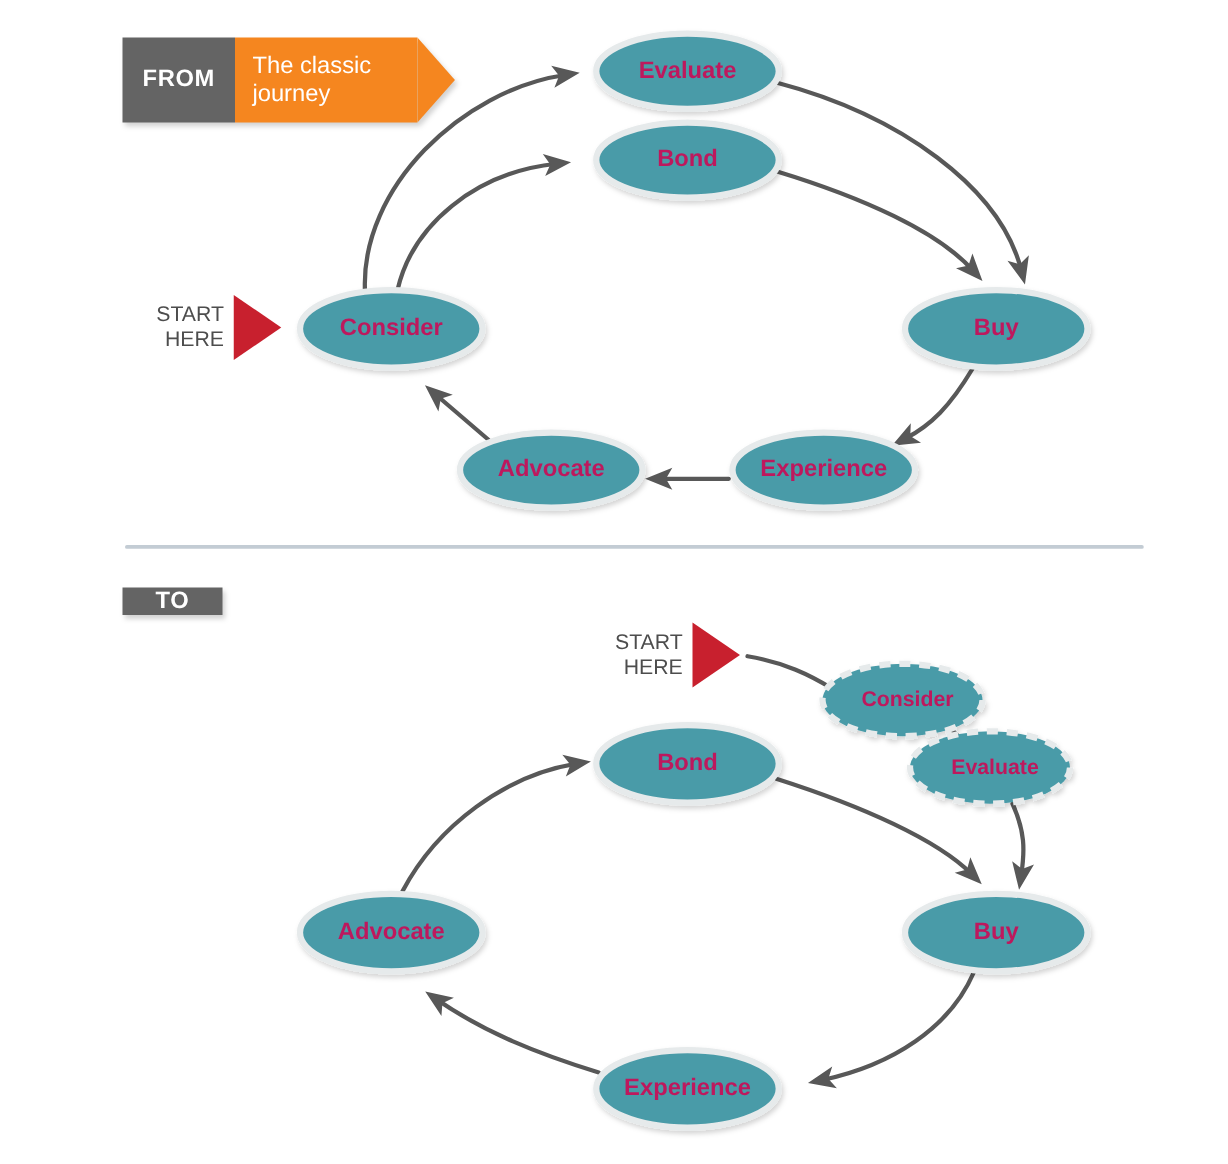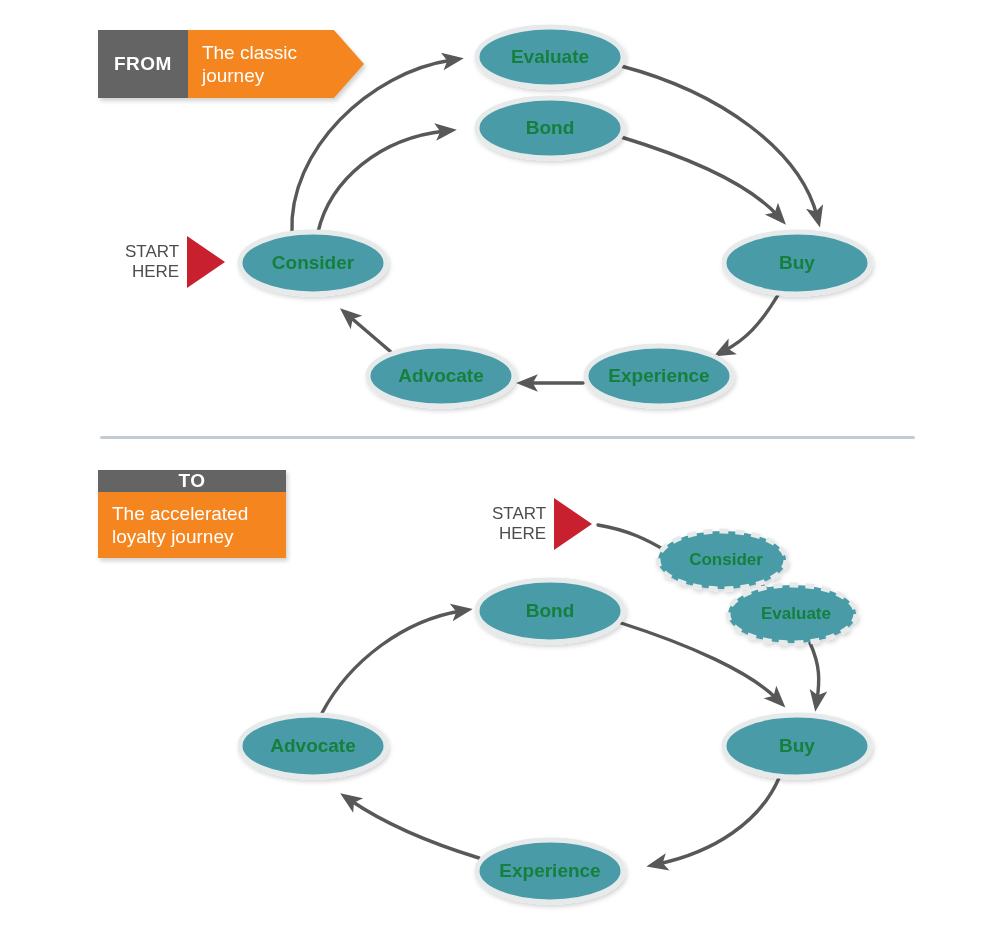--- a/index.html
+++ b/index.html
@@ -84,21 +84,21 @@
     height: 0;
     border-left: 38px solid #C8202E;
     border-top: 26px solid transparent;
     border-bottom: 26px solid transparent;
   }
 
   
   .nodelabel {
     position: absolute;
     transform: translate(-50%, -50%);
-    color: #15803d;
+    color: #be185d;
     font-weight: bold;
     font-size: 19px;
     white-space: nowrap;
     pointer-events: none;
   }
 </style>
 </head>
 <body>
 
 <div id="stage">
@@ -155,21 +155,20 @@
   </svg>
 
   <div class="banner" style="left:78px; top:30px; height:68px;">
     <div class="tag">FROM</div>
     <div class="body" style="width:118px;">The classic journey</div>
     <div class="arrowhead"></div>
   </div>
 
   <div class="banner" style="left:78px; top:470px; height:62px;flex-direction:column;">
     <div class="tag">TO</div>
-    <div class="body" style="width:160px;">The accelerated loyalty journey</div>
     <div class="arrowhead"></div>
   </div>
 
   <div class="starthere" style="left:105px; top:236px;">
     <div class="txt"><span>START</span><br><span>HERE</span></div>
     <div class="tri"></div>
   </div>
 
   <div class="starthere" style="left:472px; top:498px;">
     <div class="txt"><span>START</span><br><span>HERE</span></div>

